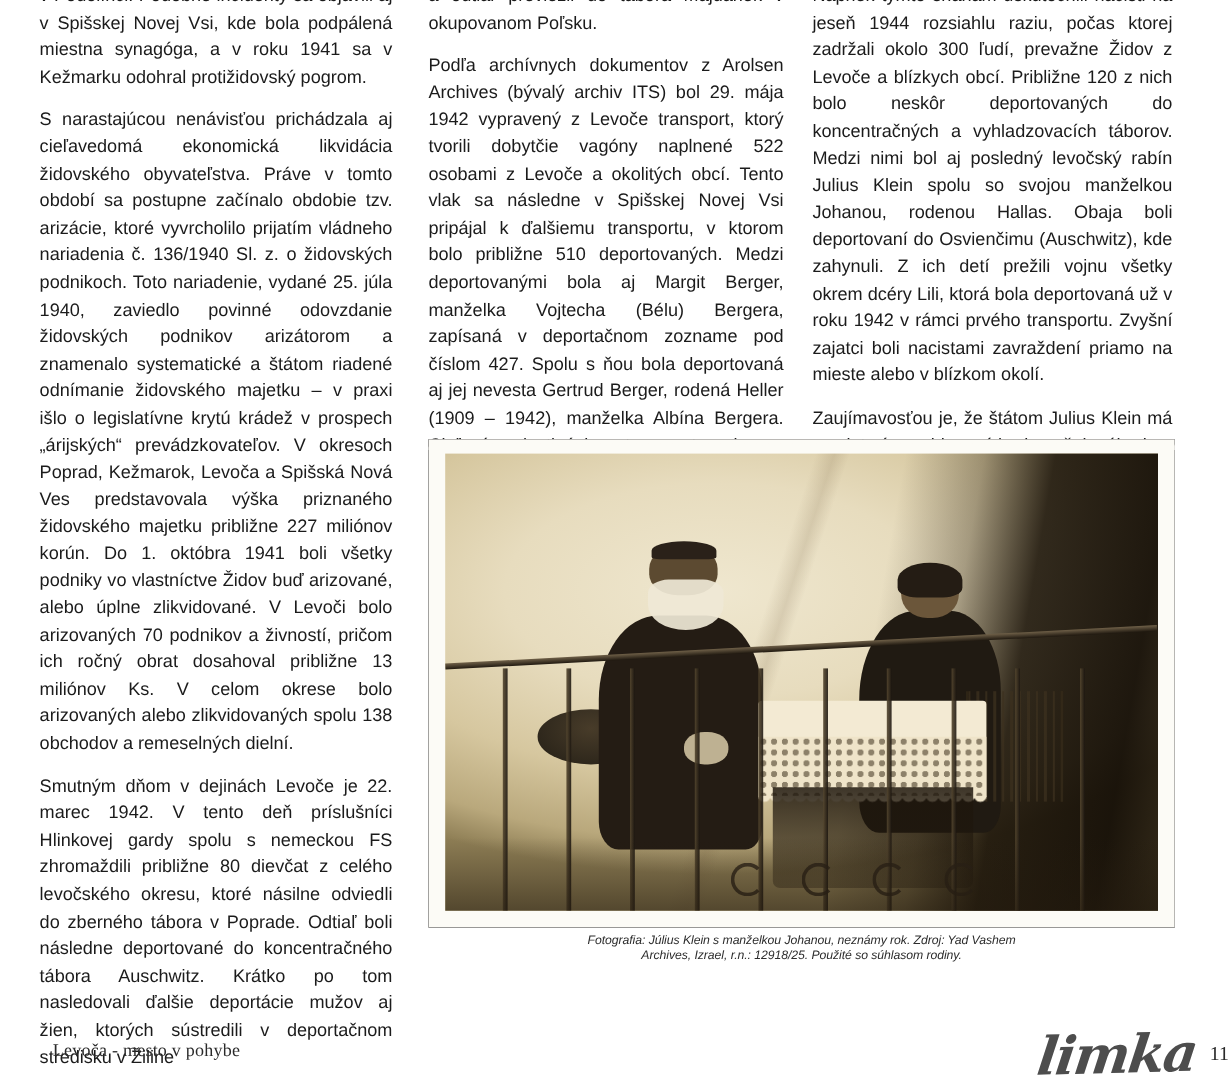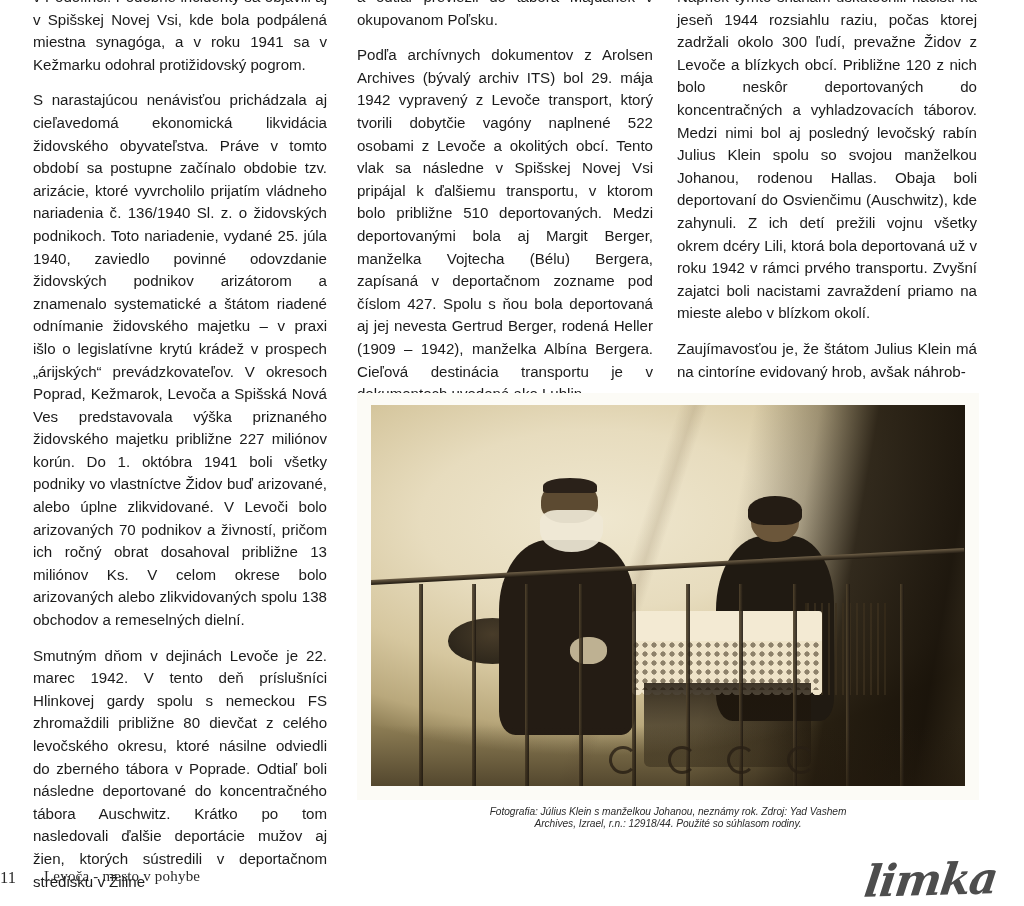--- a/index.html
+++ b/index.html
@@ -55,21 +55,21 @@
     position: absolute;
     left: 677px;
     top: -14px;
     width: 300px;
   }
 
   
   .photo-block {
     position: absolute;
     left: 357px;
-    top: 393px;
+    top: 366px;
     width: 622px;
   }
   .photo-frame {
     position: relative;
     width: 622px;
     height: 407px;
     background: #111010;
     overflow: hidden;
   }
   
@@ -329,21 +329,21 @@
     top: 6px;
     font-family: "Liberation Serif", serif;
     font-size: 15px;
     color: #2a2a2a;
     letter-spacing: .2px;
   }
   .footer-page {
     position: absolute;
     left: 0; right: 0;
     top: 6px;
-    text-align: left;
+    text-align: right;
     font-family: "Liberation Serif", serif;
     font-size: 16.5px;
     color: #2a2a2a;
   }
   .footer-logo {
     position: absolute;
     right: 28px;
     top: -8px;
     font-family: "DejaVu Serif", serif;
     font-style: italic;
@@ -418,21 +418,21 @@
           <div class="scroll" style="left:60%;"></div>
           <div class="scroll" style="left:70%;"></div>
         </div>
 
         <div class="floor"></div>
       </div>
     </div>
 
     <div class="photo-caption">
       <span class="line">Fotografia: Július Klein s manželkou Johanou, neznámy rok. Zdroj: Yad Vashem</span>
-      <span class="line">Archives, Izrael, r.n.: 12918/44. Použité so súhlasom rodiny.</span>
+      <span class="line">Archives, Izrael, r.n.: 12918/25. Použité so súhlasom rodiny.</span>
     </div>
   </div>
 
   <div class="footer">
     <div class="footer-title">Levoča - mesto v pohybe</div>
     <div class="footer-page">11</div>
     <div class="footer-logo">limka</div>
   </div>
 
 </div>

